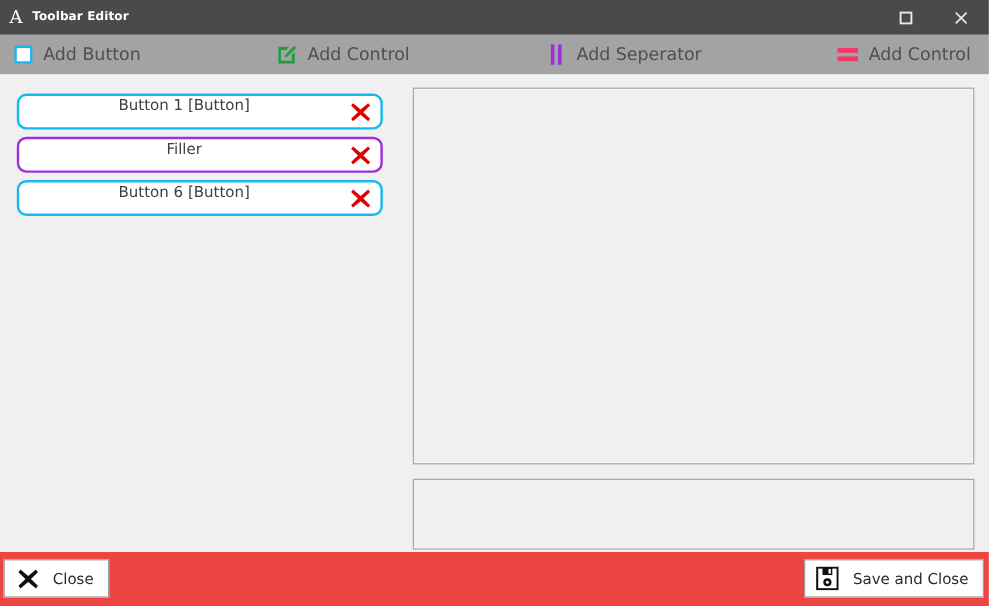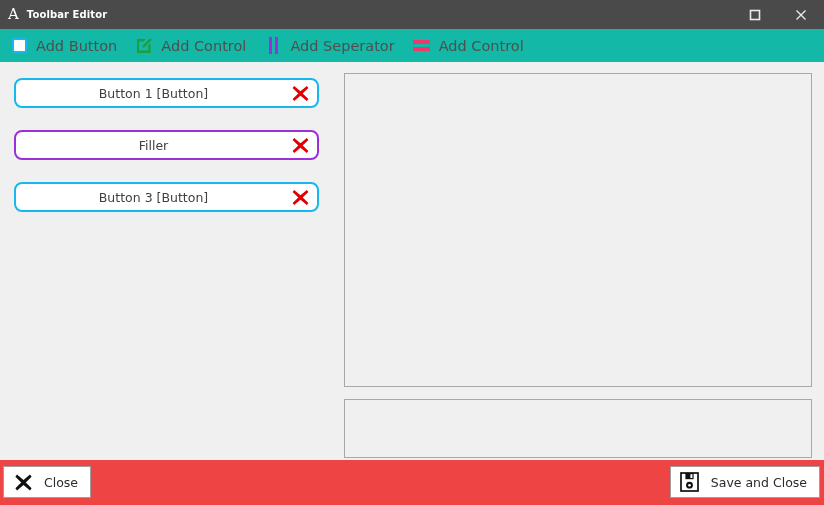--- a/index.html
+++ b/index.html
@@ -58,25 +58,26 @@
     align-items: center;
     justify-content: center;
     color: #e8e8e8;
   }
   .titlebar-btn svg { display: block; }
 
   
   .toolbar {
     height: 33px;
     min-height: 33px;
-    background: #14b8a6;
+    background: #a3a3a3;
     display: flex;
     align-items: center;
     padding-left: 7px;
     box-sizing: border-box;
+    justify-content: space-between;
   }
   .tb-item {
     display: flex;
     align-items: center;
     height: 29px;
     padding: 0 7px 0 2px;
     margin-right: 8px;
   }
   .tb-icon {
     width: 20px;
@@ -134,26 +135,25 @@
   
   .item-list {
     position: absolute;
     left: 14px;
     top: 16px;
     width: 305px;
   }
   .item-row {
     position: relative;
     height: 30px;
-    margin-bottom: 22px;
+    margin-bottom: 6px;
     border: 2px solid #18b8ef;
     border-radius: 8px;
     background: #ffffff;
     display: flex;
-    align-items: center;
     justify-content: center;
     box-sizing: border-box;
   }
   .item-row.type-filler {
     border-color: #9b30d9;
   }
   .item-label {
     font-size: 12.5px;
     color: #404040;
     text-align: center;
@@ -318,21 +318,21 @@
       <div class="item-row type-filler">
         <span class="item-label">Filler</span>
         <span class="item-delete">
           <svg width="19" height="19" viewBox="0 0 19 19">
             <path d="M3.2 2.0 L9.5 7.3 L15.8 2.0 L17.4 4.0 L11.7 9.5 L17.4 15.0 L15.8 17.0 L9.5 11.7 L3.2 17.0 L1.6 15.0 L7.3 9.5 L1.6 4.0 Z" fill="#e00000"></path>
           </svg>
         </span>
       </div>
 
       <div class="item-row type-button">
-        <span class="item-label">Button 3 [Button]</span>
+        <span class="item-label">Button 6 [Button]</span>
         <span class="item-delete">
           <svg width="19" height="19" viewBox="0 0 19 19">
             <path d="M3.2 2.0 L9.5 7.3 L15.8 2.0 L17.4 4.0 L11.7 9.5 L17.4 15.0 L15.8 17.0 L9.5 11.7 L3.2 17.0 L1.6 15.0 L7.3 9.5 L1.6 4.0 Z" fill="#e00000"></path>
           </svg>
         </span>
       </div>
 
     </div>
 
     <div class="preview-panel">

